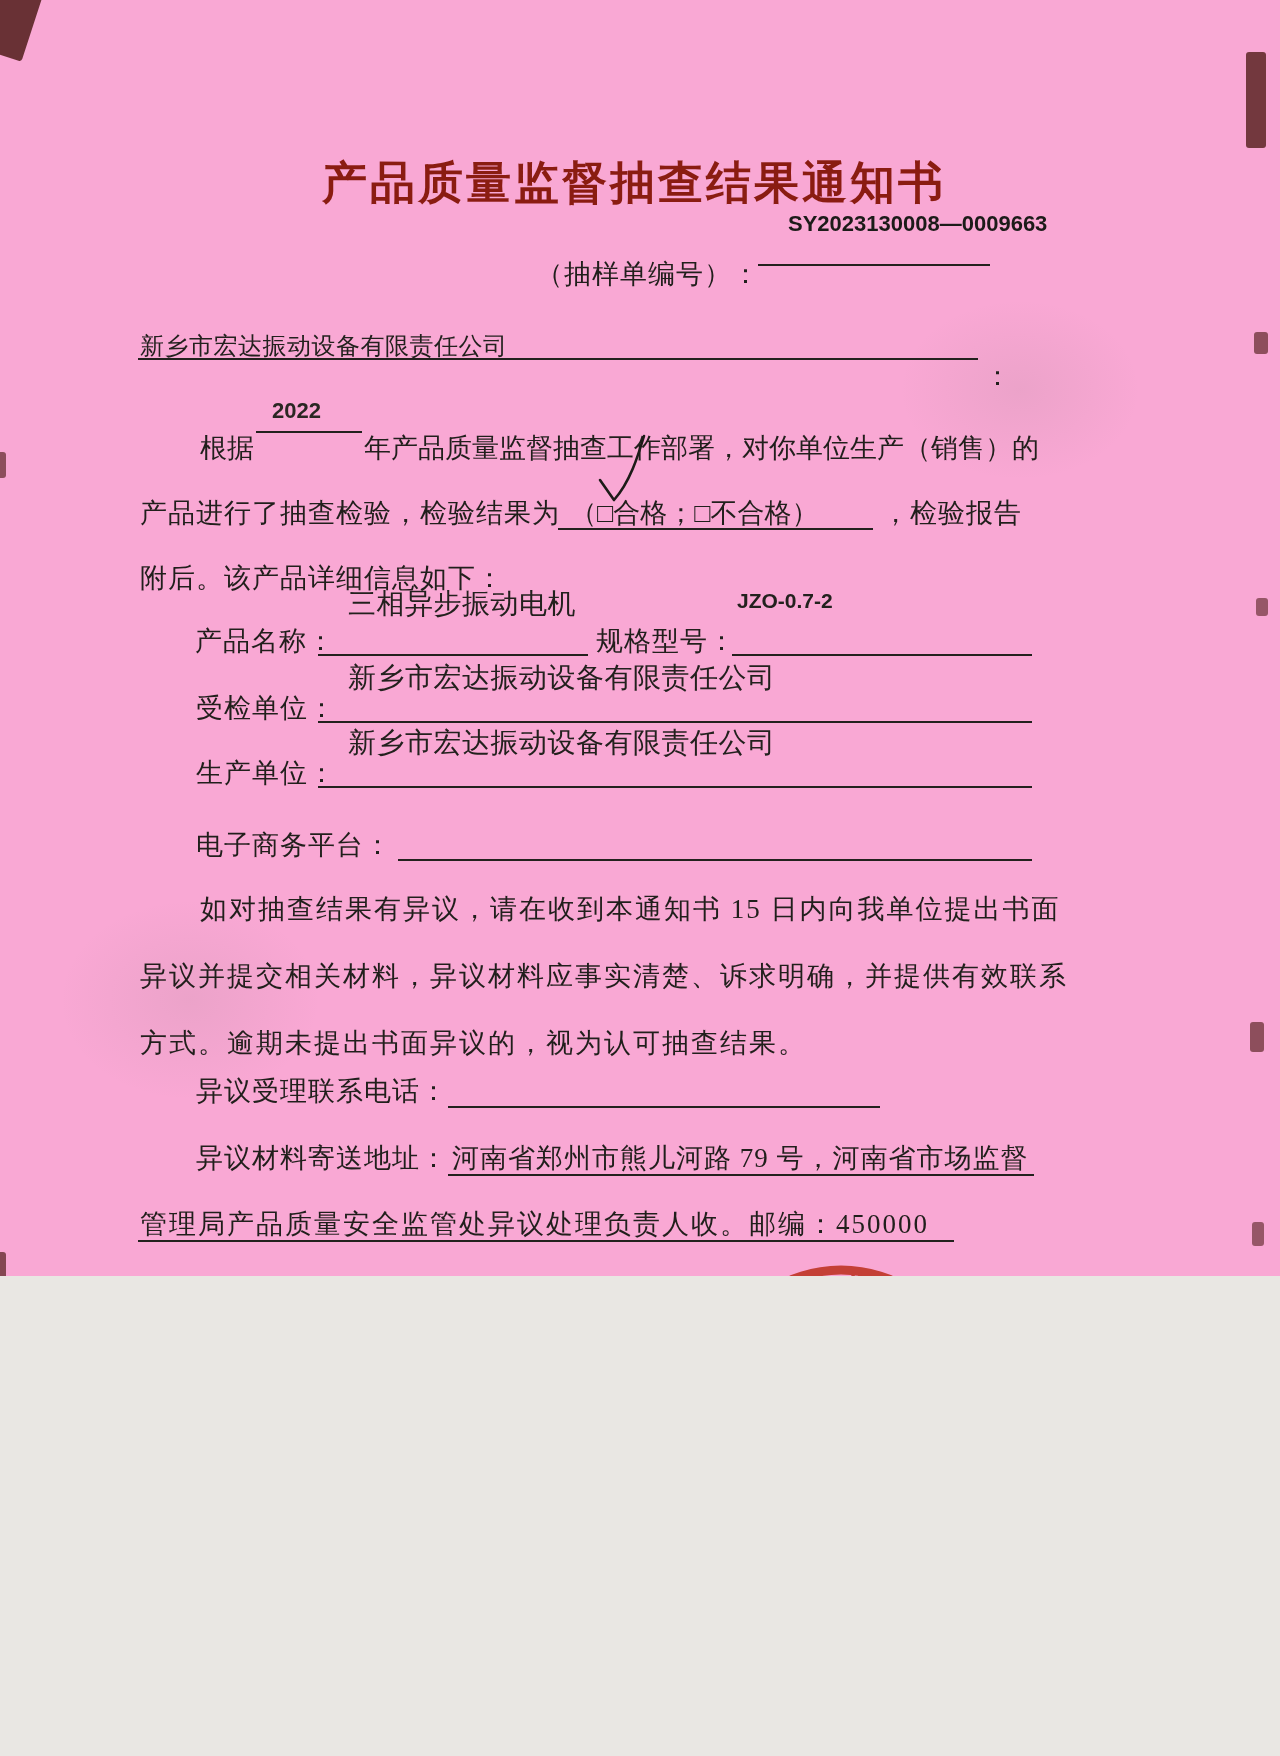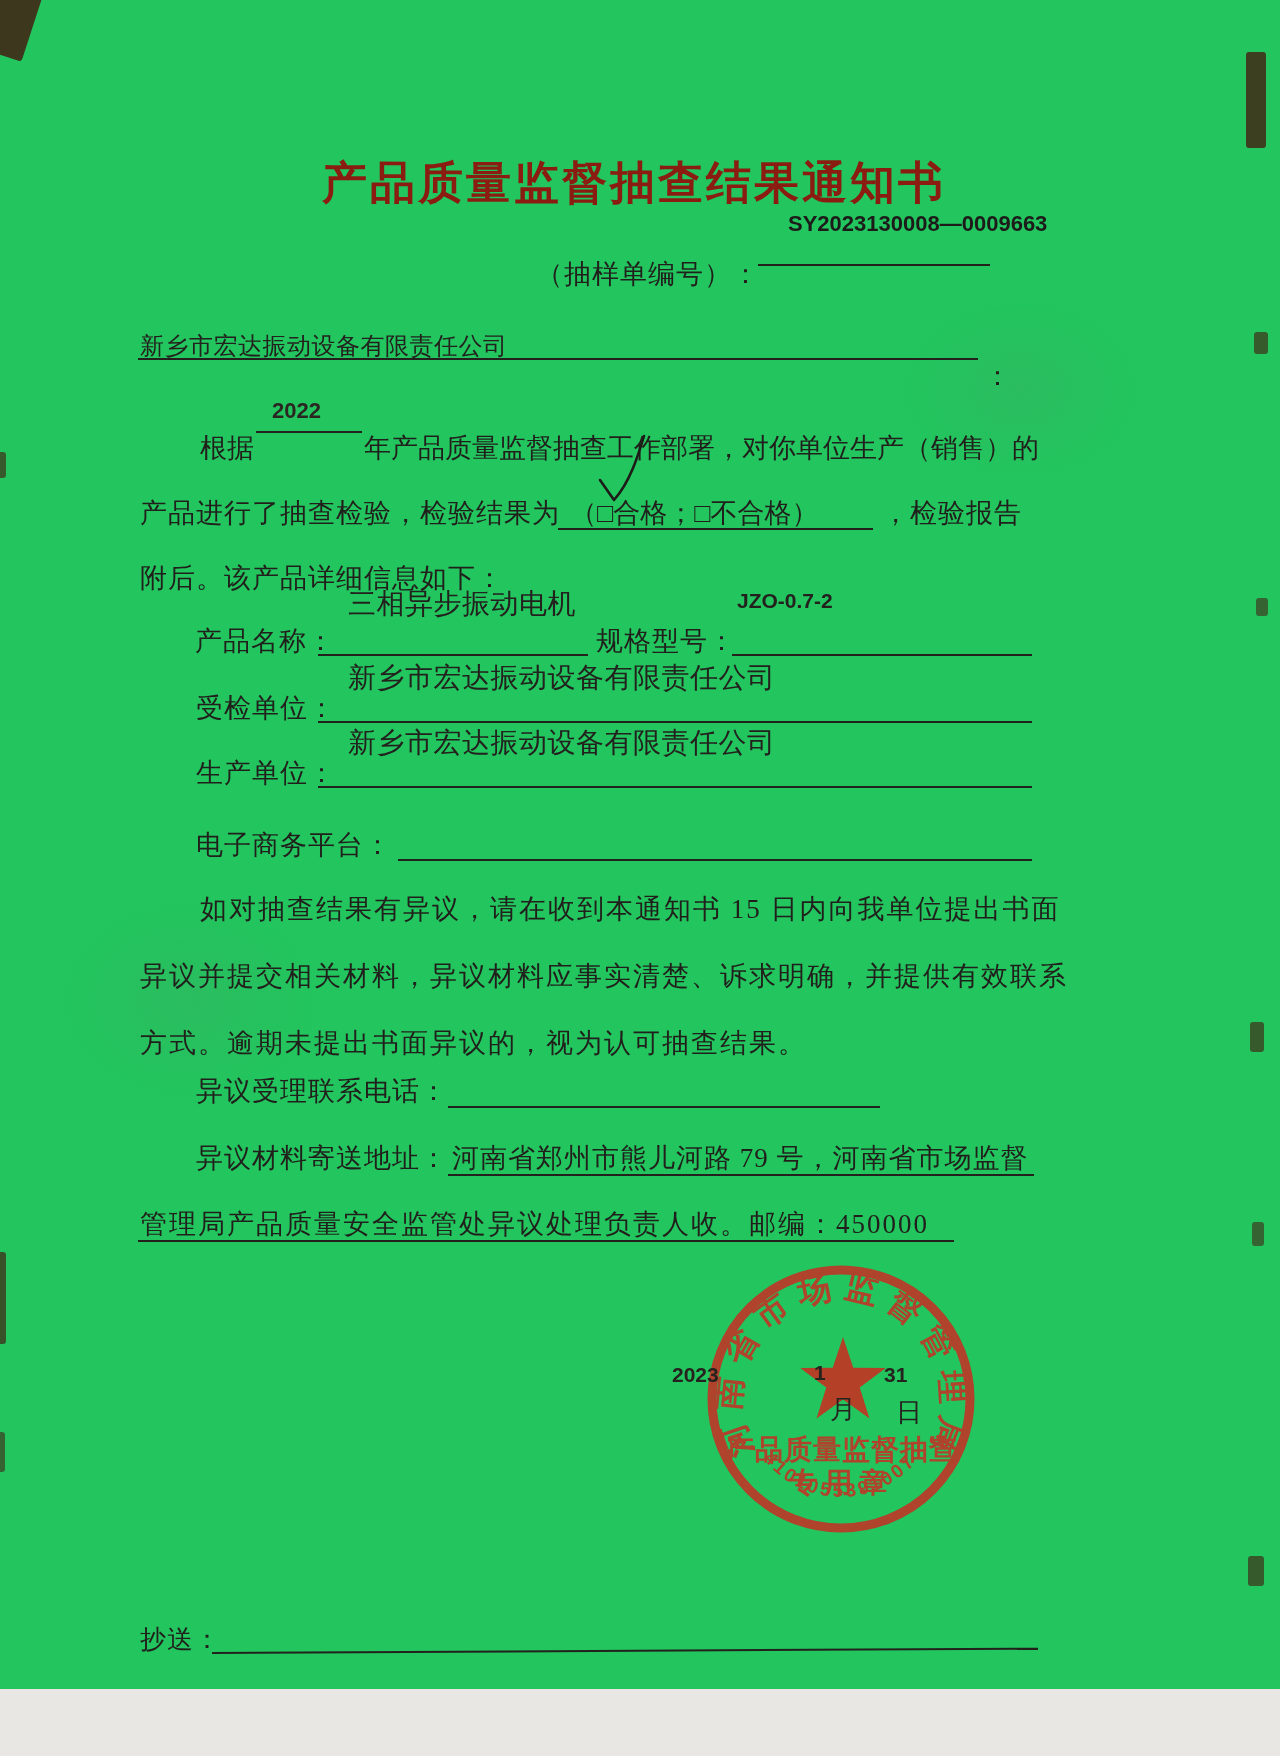--- a/index.html
+++ b/index.html
@@ -1,16 +1,16 @@
 <!DOCTYPE html>
 <html><head>
 <meta charset="utf-8">
 <style>
   html,body{margin:0;padding:0;background:#e9e7e3;}
-  #page{position:relative;width:1280px;height:1689px;background:#22c55e;overflow:hidden;
+  #page{position:relative;width:1280px;height:1276px;background:#f9a8d4;overflow:hidden;
         font-family:"Liberation Serif","DejaVu Serif",serif;color:#211f1c;}
   .abs{position:absolute;white-space:nowrap;}
   .t{font-size:27px;letter-spacing:1px;color:#211f1c;}
   .ls0{letter-spacing:0;}
   .ls2{letter-spacing:2px;}
   .title{font-size:45px;font-weight:900;letter-spacing:3px;color:#8a1c11;
          font-family:"Liberation Serif","DejaVu Serif",serif;}
   .sy{font-family:"Liberation Sans","DejaVu Sans",sans-serif;font-weight:bold;font-size:22px;color:#1c1b19;}
   .sans-val{font-family:"Liberation Sans","DejaVu Sans",sans-serif;font-size:28px;color:#23211e;letter-spacing:0.5px;}
   .sans-sm{font-family:"Liberation Sans","DejaVu Sans",sans-serif;font-size:21px;font-weight:bold;color:#23211e;}

